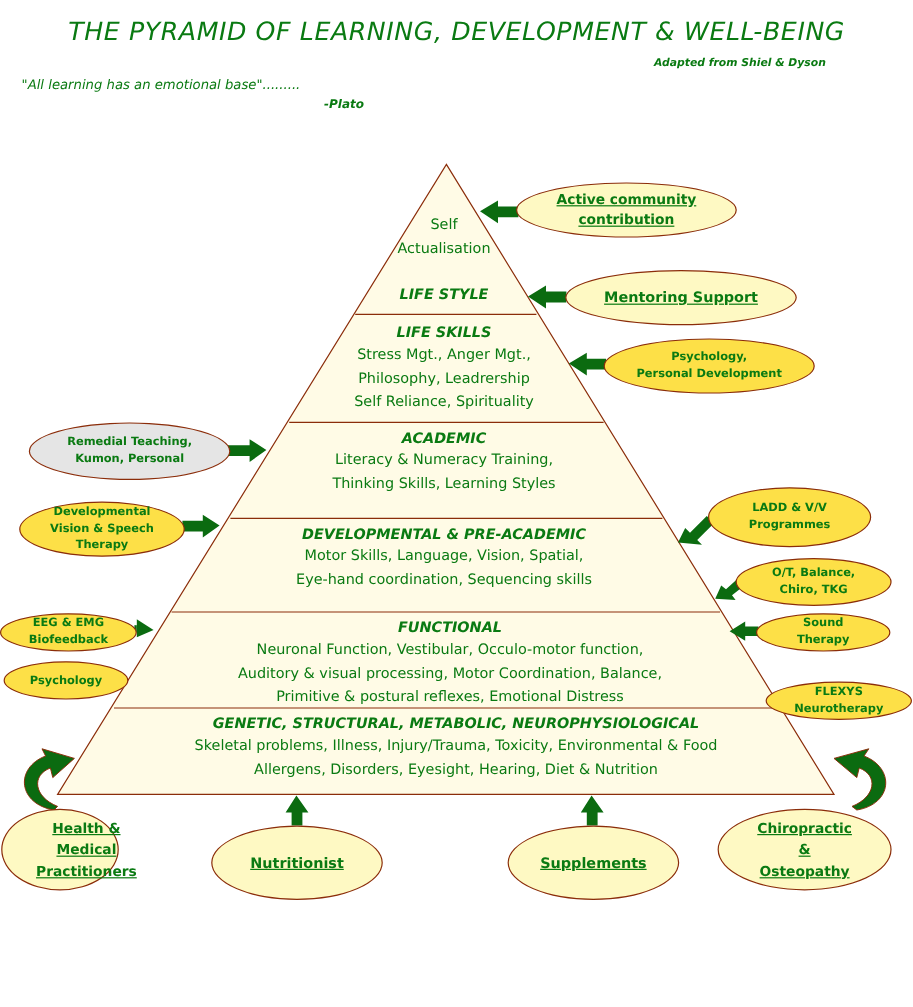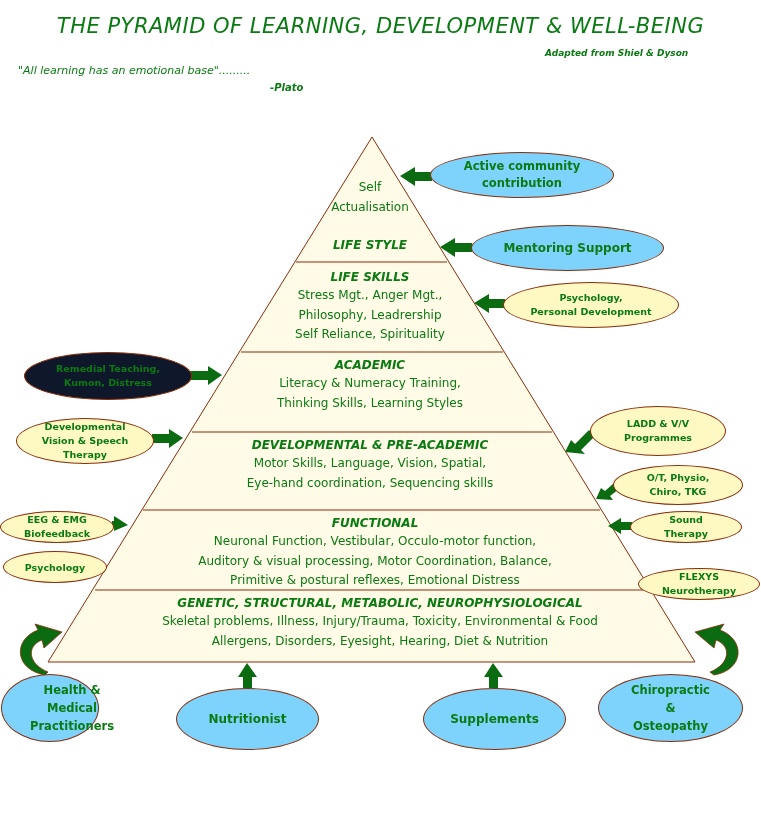--- a/index.html
+++ b/index.html
@@ -6,23 +6,23 @@
   body{width:761px;height:839px;position:relative;overflow:hidden;font-family:"DejaVu Sans",sans-serif;}
   .title{position:absolute;left:0;top:14px;width:761px;text-align:center;color:#0a7a12;font-style:italic;font-size:21px;letter-spacing:0.5px;}
   .credit{position:absolute;left:545px;top:48px;color:#0a7a12;font-style:italic;font-weight:bold;font-size:9px;}
   .quote{position:absolute;left:18px;top:64px;color:#0a7a12;font-style:italic;font-size:11px;}
   .author{position:absolute;left:270px;top:82px;color:#0a7a12;font-style:italic;font-weight:bold;font-size:10px;}
   svg.diagram{position:absolute;left:0;top:0;}
   .lvl{position:absolute;text-align:center;color:#0a7a12;}
   .lvl .hd{font-weight:bold;font-style:italic;font-size:12px;line-height:18px;}
   .lvl .ln{font-size:12px;line-height:19.5px;}
   .ell{position:absolute;display:flex;align-items:center;justify-content:center;text-align:center;color:#0a7a12;font-weight:bold;border:1px solid #8b2d0a;border-radius:50%;box-sizing:border-box;}
-  .cyan{background:#7dd3fc;}
-  .pink{background:#fef9c3;}
-  .peach{background:#0f172a;}
+  .cyan{background:#fef9c3;text-decoration:underline;}
+  .pink{background:#fde047;}
+  .peach{background:#e5e5e5;}
 </style>
 </head>
 <body>
 
 <div class="title">THE PYRAMID OF LEARNING, DEVELOPMENT &amp; WELL-BEING</div>
 <div class="credit">Adapted from Shiel &amp; Dyson</div>
 <div class="quote">"All learning has an emotional base".........</div>
 <div class="author">-Plato</div>
 
 <svg class="diagram" width="761" height="839">
@@ -108,41 +108,41 @@
     </div>
 </div>
 <div class="ell pink" style="left:590px;top:406px;width:136px;height:50px;font-size:9.5px;line-height:14px;">
   <div>
       <div>LADD &amp; V/V</div>
       <div>Programmes</div>
     </div>
 </div>
 <div class="ell pink" style="left:613px;top:465px;width:130px;height:40px;font-size:9.5px;line-height:14px;">
   <div>
-      <div>O/T, Physio,</div>
+      <div>O/T, Balance,</div>
       <div>Chiro, TKG</div>
     </div>
 </div>
 <div class="ell pink" style="left:630px;top:511px;width:112px;height:32px;font-size:9.5px;line-height:14px;">
   <div>
       <div>Sound</div>
       <div>Therapy</div>
     </div>
 </div>
 <div class="ell pink" style="left:638px;top:568px;width:122px;height:32px;font-size:9.5px;line-height:14px;">
   <div>
       <div>FLEXYS</div>
       <div>Neurotherapy</div>
     </div>
 </div>
 
 <div class="ell peach" style="left:24px;top:352px;width:168px;height:48px;font-size:9.5px;line-height:14px;">
   <div>
       <div>Remedial Teaching,</div>
-      <div>Kumon, Distress</div>
+      <div>Kumon, Personal</div>
     </div>
 </div>
 <div class="ell pink" style="left:16px;top:418px;width:138px;height:46px;font-size:9.5px;line-height:14px;">
   <div>
       <div>Developmental</div>
       <div>Vision &amp; Speech</div>
       <div>Therapy</div>
     </div>
 </div>
 <div class="ell pink" style="left:0px;top:511px;width:114px;height:32px;font-size:9.5px;line-height:14px;">

